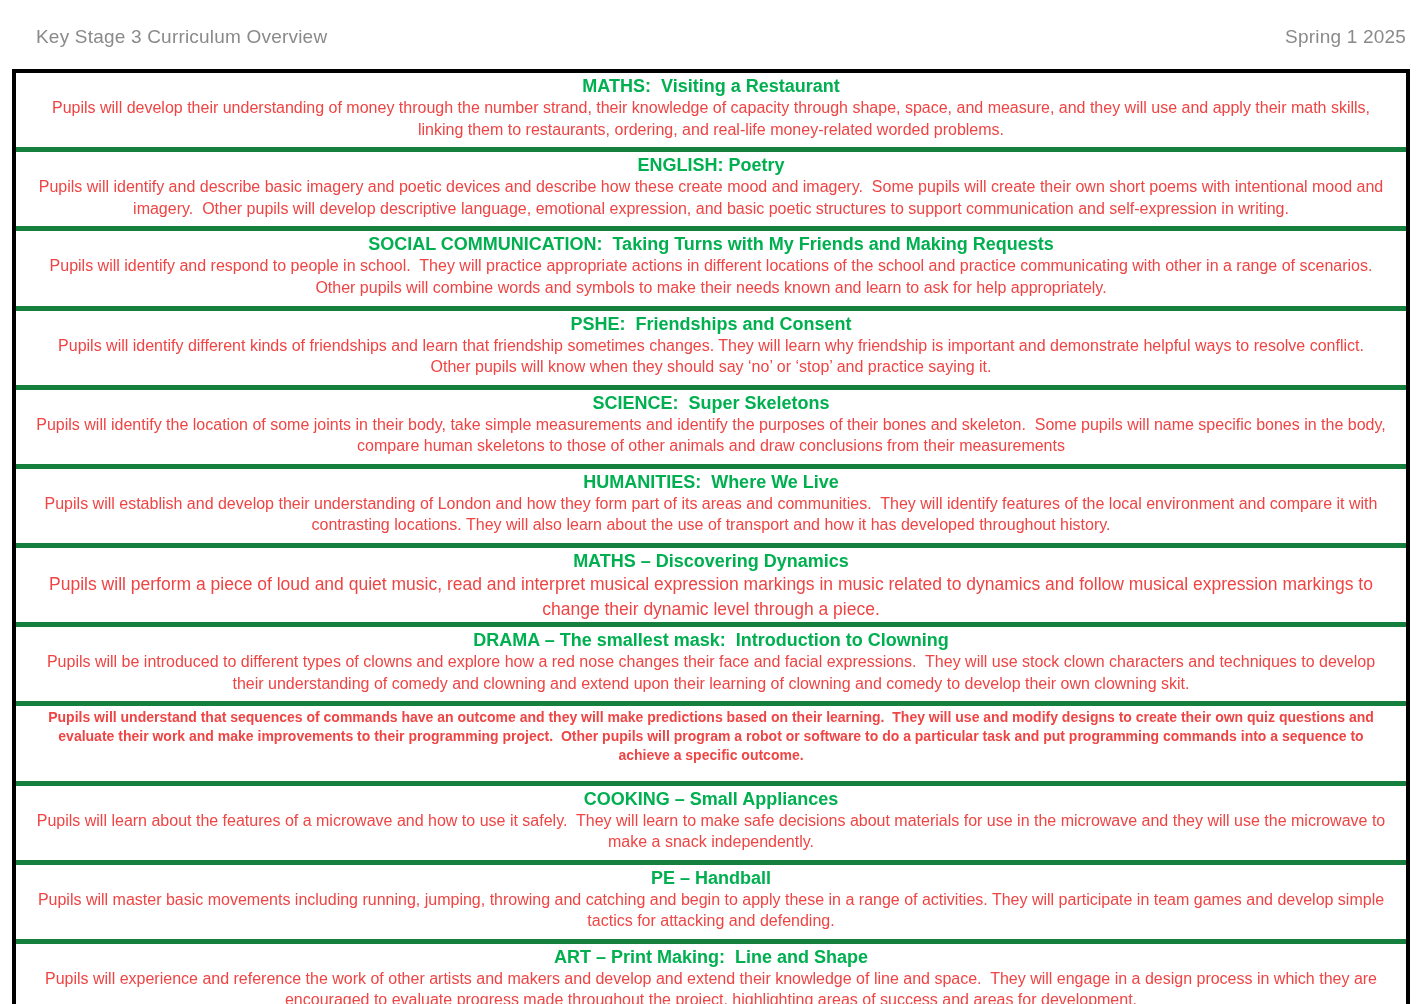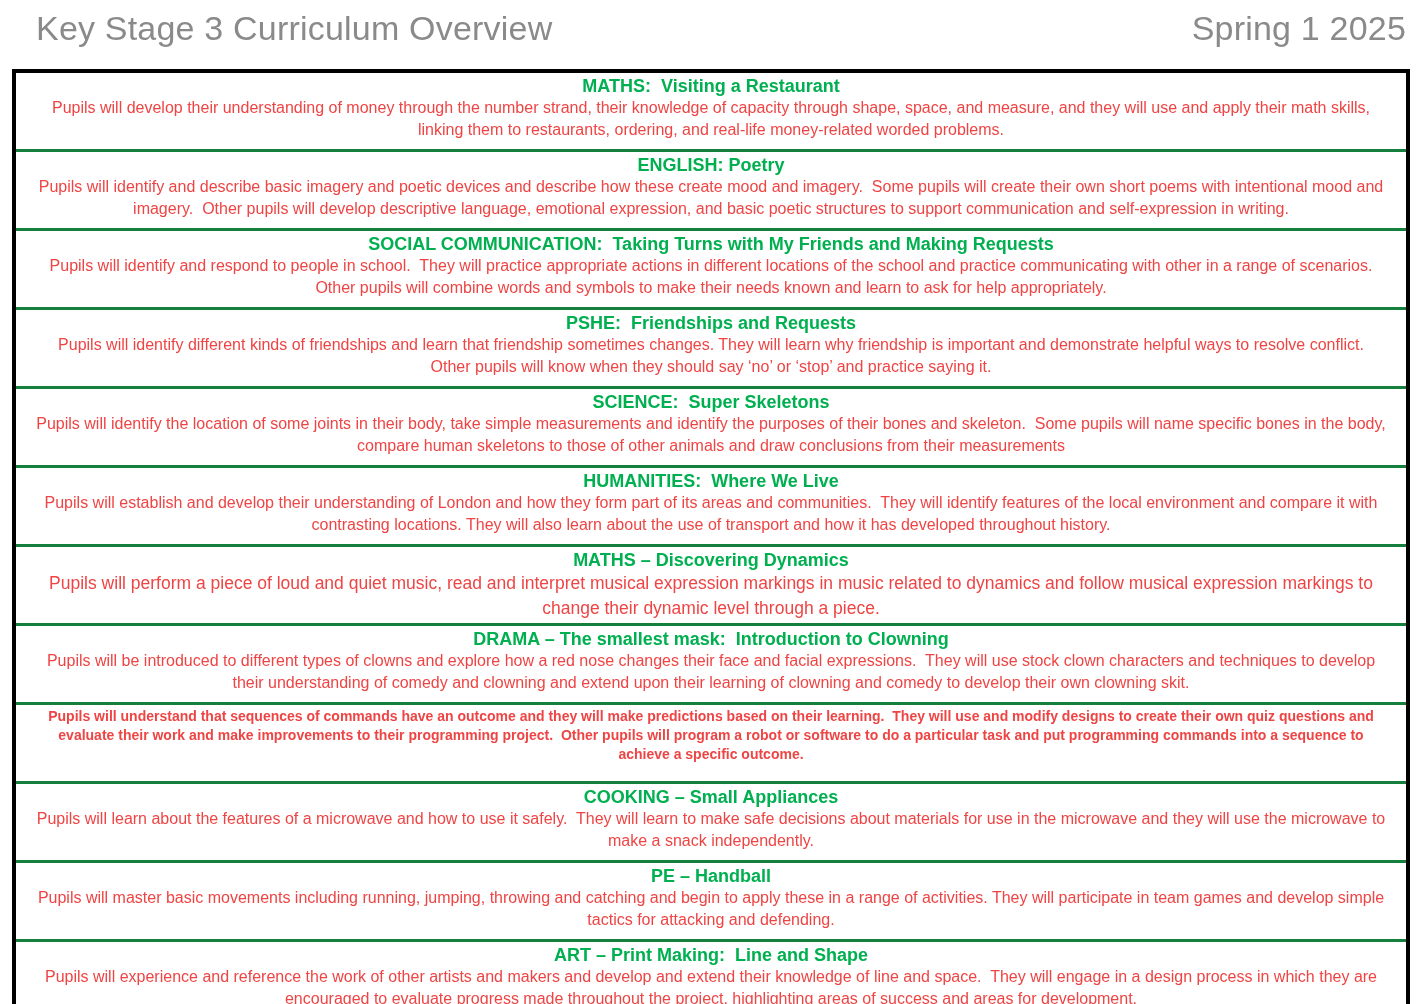--- a/index.html
+++ b/index.html
@@ -12,36 +12,36 @@
     font-family: "Liberation Sans", sans-serif;
   }
   .page-header {
     height: 52px;
     box-sizing: border-box;
     display: flex;
     justify-content: space-between;
     align-items: flex-end;
     padding: 0 16px 4px 36px;
     color: #8a8a8a;
-    font-size: 34px;
+    font-size: 19px;
     letter-spacing: 0.2px;
   }
   .curriculum-table {
     margin: 17px 12px;
     height: 953px;
     box-sizing: border-box;
     border: 4px solid #000000;
     display: flex;
     flex-direction: column;
     background: #ffffff;
   }
   .subject-row {
     flex: 1 1 0;
     box-sizing: border-box;
-    border-top: 3px solid #15803d;
+    border-top: 5px solid #15803d;
     text-align: center;
     padding: 2px 18px 0 18px;
     overflow: hidden;
   }
   .subject-row:first-child { border-top: none; }
   .subject-heading {
     margin: 0;
     font-size: 18px;
     line-height: 22px;
     font-weight: bold;
@@ -80,21 +80,21 @@
   </div>
   <div class="subject-row">
     <h2 class="subject-heading">ENGLISH: Poetry</h2>
     <p class="subject-body">Pupils will identify and describe basic imagery and poetic devices and describe how these create mood and imagery.  Some pupils will create their own short poems with intentional mood and imagery.  Other pupils will develop descriptive language, emotional expression, and basic poetic structures to support communication and self-expression in writing.</p>
   </div>
   <div class="subject-row">
     <h2 class="subject-heading">SOCIAL COMMUNICATION:  Taking Turns with My Friends and Making Requests</h2>
     <p class="subject-body">Pupils will identify and respond to people in school.  They will practice appropriate actions in different locations of the school and practice communicating with other in a range of scenarios.  Other pupils will combine words and symbols to make their needs known and learn to ask for help appropriately.</p>
   </div>
   <div class="subject-row">
-    <h2 class="subject-heading">PSHE:  Friendships and Requests</h2>
+    <h2 class="subject-heading">PSHE:  Friendships and Consent</h2>
     <p class="subject-body">Pupils will identify different kinds of friendships and learn that friendship sometimes changes. They will learn why friendship is important and demonstrate helpful ways to resolve conflict.  Other pupils will know when they should say ‘no’ or ‘stop’ and practice saying it.</p>
   </div>
   <div class="subject-row">
     <h2 class="subject-heading">SCIENCE:  Super Skeletons</h2>
     <p class="subject-body">Pupils will identify the location of some joints in their body, take simple measurements and identify the purposes of their bones and skeleton.  Some pupils will name specific bones in the body, compare human skeletons to those of other animals and draw conclusions from their measurements</p>
   </div>
   <div class="subject-row">
     <h2 class="subject-heading">HUMANITIES:  Where We Live</h2>
     <p class="subject-body">Pupils will establish and develop their understanding of London and how they form part of its areas and communities.  They will identify features of the local environment and compare it with contrasting locations. They will also learn about the use of transport and how it has developed throughout history.</p>
   </div>

